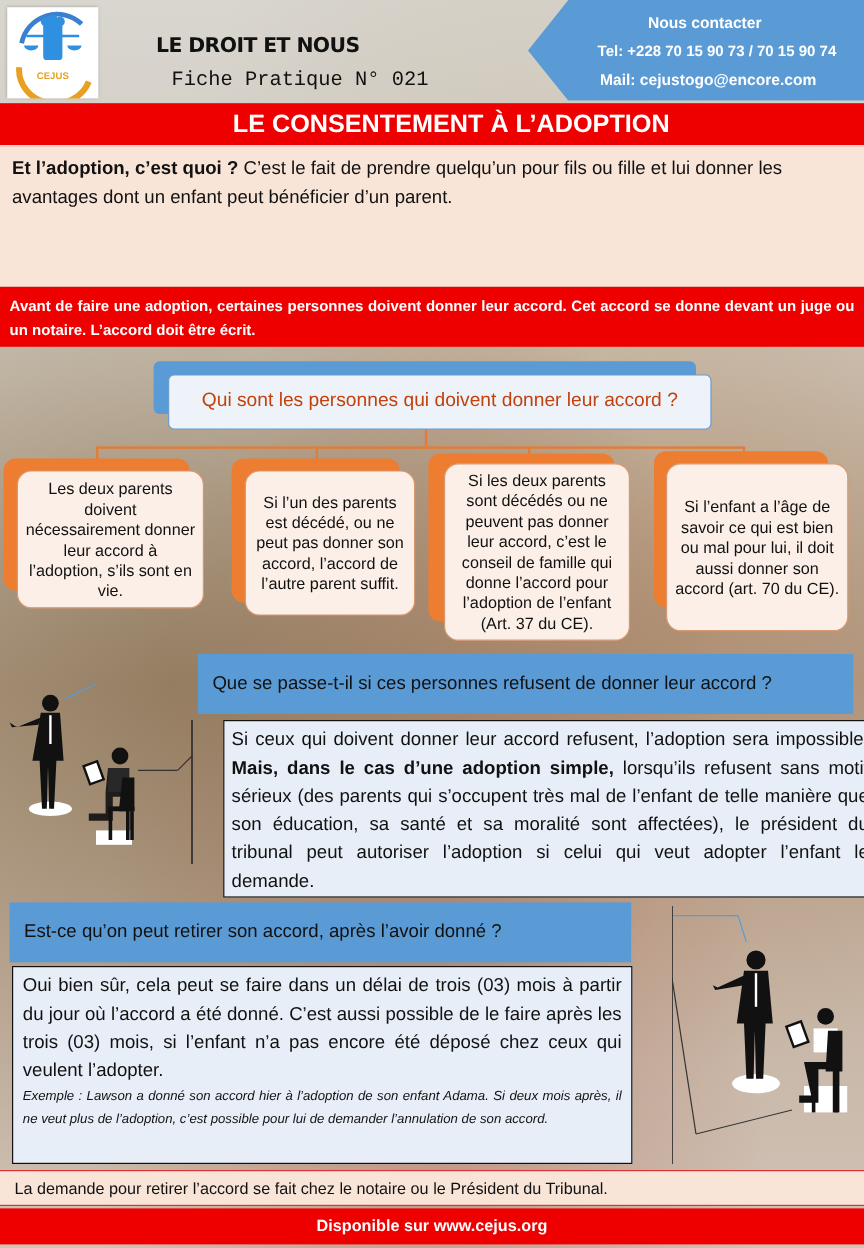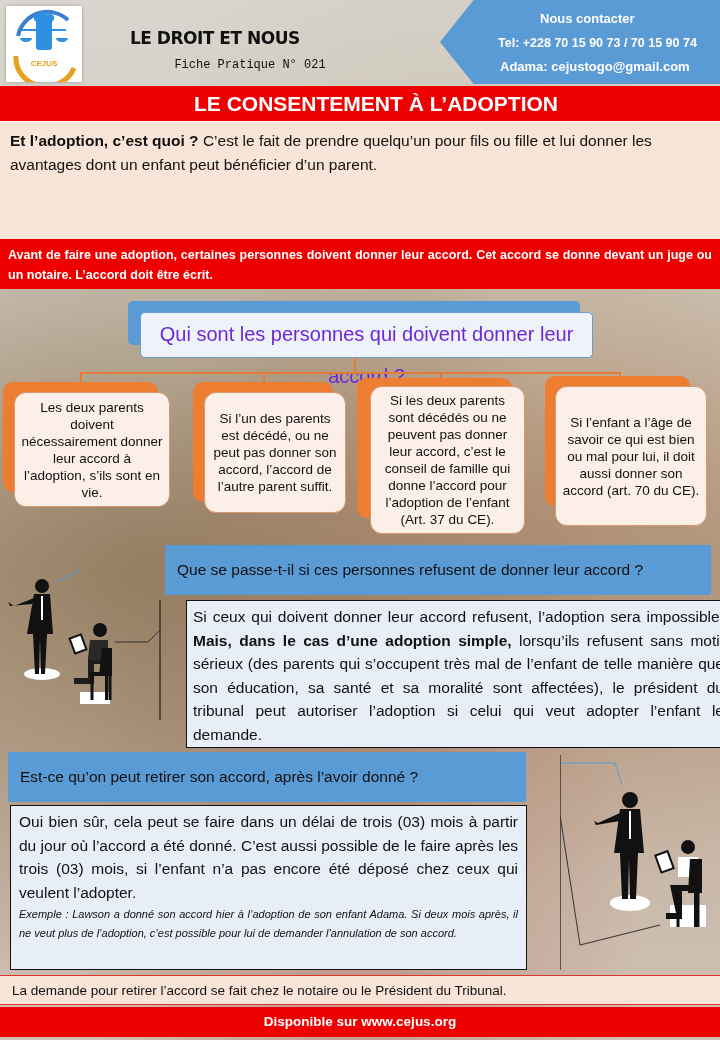--- a/index.html
+++ b/index.html
@@ -23,21 +23,21 @@
     box-shadow: 0 0 3px rgba(0,0,0,0.3);
   }
   .header-title {
     left: 130px; top: 28px; width: 240px; 
     font-family: "DejaVu Sans", sans-serif; font-weight: bold;
     font-size: 17px; color: #111; letter-spacing: -0.5px;
   }
   .header-sub {
     left: 130px; top: 58px; width: 240px; text-align: center;
     font-family: "Liberation Mono", "DejaVu Sans Mono", monospace;
-    font-size: 12px; color: #111;
+    font-size: 17px; color: #111;
   }
   .contact-box {
     left: 440px; top: 0; width: 280px; height: 84px;
     background: #5b9bd5;
     clip-path: polygon(12% 0, 100% 0, 100% 100%, 12% 100%, 0 50%);
     color: #fff; font-weight: bold; font-size: 13px;
   }
   .contact-title { position: absolute; left: 100px; top: 11px; }
   .contact-tel { position: absolute; left: 58px; top: 36px; font-size: 12.5px; }
   .contact-mail { position: absolute; left: 60px; top: 59px; font-size: 13px; }
@@ -70,21 +70,21 @@
   }
 
   
   .q1-back {
     left: 128px; top: 301px; width: 452px; height: 44px;
     background: #5b9bd5; border-radius: 5px;
   }
   .q1-front {
     left: 140px; top: 312px; width: 453px; height: 46px;
     background: #eef3fa; border: 1px solid #6b9bd0; border-radius: 5px;
-    font-size: 20px; color: #6d28d9; text-align: center; line-height: 42px;
+    font-size: 16px; color: #c2410c; text-align: center; line-height: 42px;
   }
 
   .connector { background: #e27d38; }
 
   .card-back {
     background: #ed7d31; border-radius: 10px;
   }
   .card-front {
     background: #fbefe8; border: 1px solid #d99870; border-radius: 12px;
     font-size: 13.5px; color: #111; text-align: center; line-height: 17px;
@@ -146,21 +146,21 @@
     <path d="M50 32 a6 4 0 0 0 12 0 z" fill="#2f8fe0"></path>
     <text x="38" y="60" font-size="8" text-anchor="middle" fill="#e8a020" font-weight="bold" font-family="Liberation Sans, sans-serif">CEJUS</text>
   </svg>
 </div>
 <div class="abs header-title">LE DROIT ET NOUS</div>
 <div class="abs header-sub">Fiche Pratique N° 021</div>
 
 <div class="abs contact-box">
   <div class="contact-title">Nous contacter</div>
   <div class="contact-tel">Tel: +228 70 15 90 73 / 70 15 90 74</div>
-  <div class="contact-mail">Adama: cejustogo@gmail.com</div>
+  <div class="contact-mail">Mail: cejustogo@encore.com</div>
 </div>
 
 <div class="abs main-title">LE CONSENTEMENT À L’ADOPTION</div>
 
 <div class="abs intro">
   <p><b>Et l’adoption, c’est quoi ?</b><span> C’est le fait de prendre quelqu’un pour fils ou fille et lui donner les avantages dont un enfant peut bénéficier d’un parent.</span></p>
 </div>
 
 <div class="abs notice">Avant de faire une adoption, certaines personnes doivent donner leur accord. Cet accord se donne devant un juge ou un notaire. L’accord doit être écrit.</div>
 

